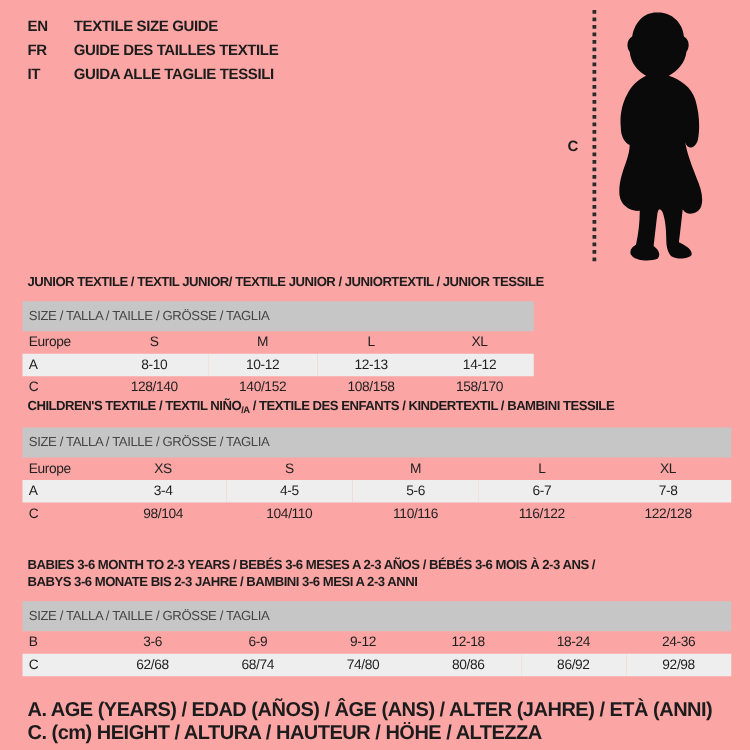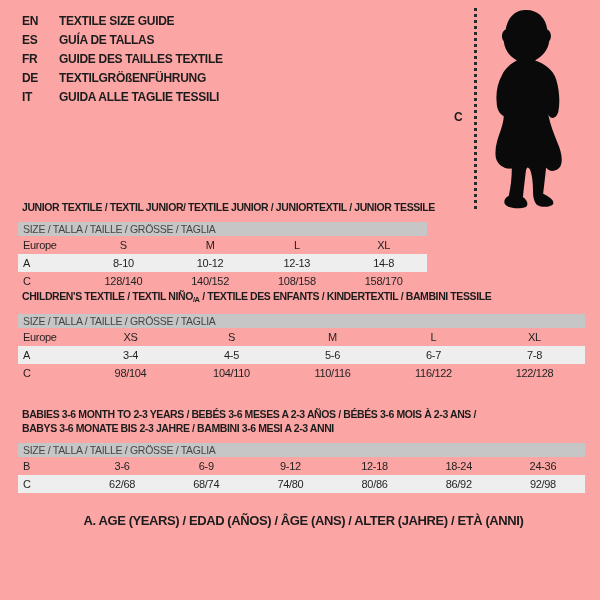--- a/index.html
+++ b/index.html
@@ -15,57 +15,51 @@
   .lang-row{line-height:19px;font-weight:bold;font-size:12px;letter-spacing:-0.3px;white-space:nowrap;}
   .lang-code{display:inline-block;width:37px;}
 
   
   .figure{position:absolute;left:450px;top:5px;width:140px;height:210px;}
   .dotted-line{position:absolute;left:24px;top:3px;height:201px;width:0;border-left:3px dotted #2a2a2a;}
   .c-label{position:absolute;left:4px;top:105px;font-weight:bold;font-size:12px;}
   .toddler{position:absolute;left:36px;top:4px;}
 
   
-  .content{position:absolute;left:18px;top:201px;width:567px;}
+  .content{position:absolute;left:18px;top:220px;width:567px;}
   .tbl-title{font-weight:bold;font-size:10.5px;letter-spacing:-0.4px;line-height:13px;margin:0 0 8px 4px;white-space:nowrap;}
   .tbl-title sub{font-size:7.5px;vertical-align:-2px;letter-spacing:-0.4px;}
   .tbl-title.two-line{white-space:normal;line-height:14px;margin-top:25px;}
 
   table{border-collapse:collapse;table-layout:fixed;}
   .t-narrow{width:409px;}
   .t-wide{width:567px;}
   td{padding:0;font-size:11px;letter-spacing:-0.3px;height:18px;color:#1f1f1f;}
-  td.band{background:#c6c6c6;color:#454545;font-size:10.5px;height:14px;padding-left:5px;letter-spacing:-0.3px;}
+  td.band{background:#c6c6c6;color:#454545;font-size:10.5px;height:24px;padding-left:5px;letter-spacing:-0.3px;}
   td.lbl{text-align:left;padding-left:5px;}
   td.val{text-align:center;}
   tr.shaded td{background:#eeeeee;}
   .gap1{}
   .gap2{margin-top:12px;}
 
   
   .legend{margin:19px 0 0 4px;}
-  .legend-line{font-weight:bold;font-size:13px;letter-spacing:-0.4px;line-height:18px;white-space:nowrap;text-align:center;}
+  .legend-line{font-weight:bold;font-size:16px;letter-spacing:-0.4px;line-height:18px;white-space:nowrap;}
 </style>
 </head>
 <body>
 
 <div class="page">
 
   <div class="lang-list">
     <div class="lang-row">
       <span class="lang-code">EN</span><span>TEXTILE SIZE GUIDE</span>
     </div>
     <div class="lang-row">
-      <span class="lang-code">ES</span><span>GUÍA DE TALLAS</span>
-    </div>
-    <div class="lang-row">
       <span class="lang-code">FR</span><span>GUIDE DES TAILLES TEXTILE</span>
-    </div>
-    <div class="lang-row">
-      <span class="lang-code">DE</span><span>TEXTILGRÖßENFÜHRUNG</span>
     </div>
     <div class="lang-row">
       <span class="lang-code">IT</span><span>GUIDA ALLE TAGLIE TESSILI</span>
     </div>
   </div>
 
   <div class="figure">
     <span class="c-label">C</span>
     <div class="dotted-line"></div>
     <svg class="toddler" width="90" height="200" viewBox="0 0 88 198">
@@ -122,21 +116,21 @@
         <td class="val">S</td>
         <td class="val">M</td>
         <td class="val">L</td>
         <td class="val">XL</td>
       </tr>
       <tr class="shaded">
         <td class="lbl">A</td>
         <td class="val">8-10</td>
         <td class="val">10-12</td>
         <td class="val">12-13</td>
-        <td class="val">14-8</td>
+        <td class="val">14-12</td>
       </tr>
       <tr>
         <td class="lbl">C</td>
         <td class="val">128/140</td>
         <td class="val">140/152</td>
         <td class="val">108/158</td>
         <td class="val">158/170</td>
       </tr>
     </tbody>
       </table>
@@ -216,16 +210,17 @@
         <td class="val">74/80</td>
         <td class="val">80/86</td>
         <td class="val">86/92</td>
         <td class="val">92/98</td>
       </tr>
     </tbody>
       </table>
 
     <div class="legend">
       <div class="legend-line">A. AGE (YEARS) / EDAD (AÑOS) / ÂGE (ANS) / ALTER (JAHRE) / ETÀ (ANNI)</div>
+      <div class="legend-line">C. (cm) HEIGHT / ALTURA / HAUTEUR / HÖHE / ALTEZZA</div>
     </div>
 
   </div>
 </div>
 
 </body></html>

